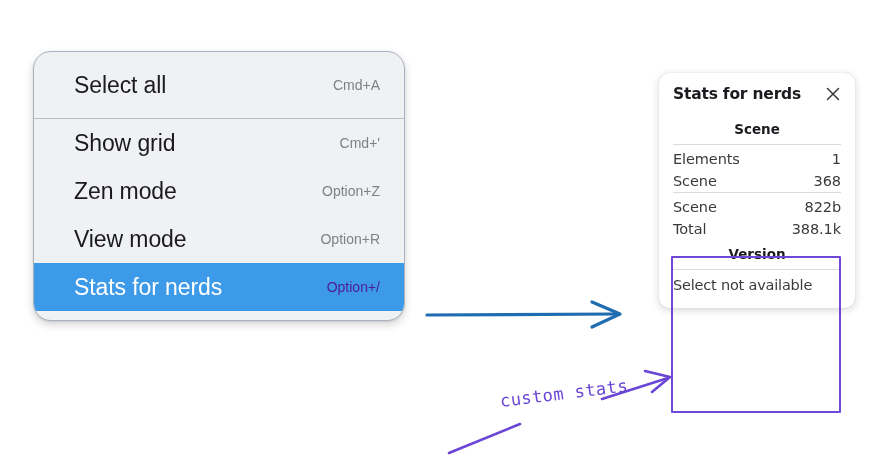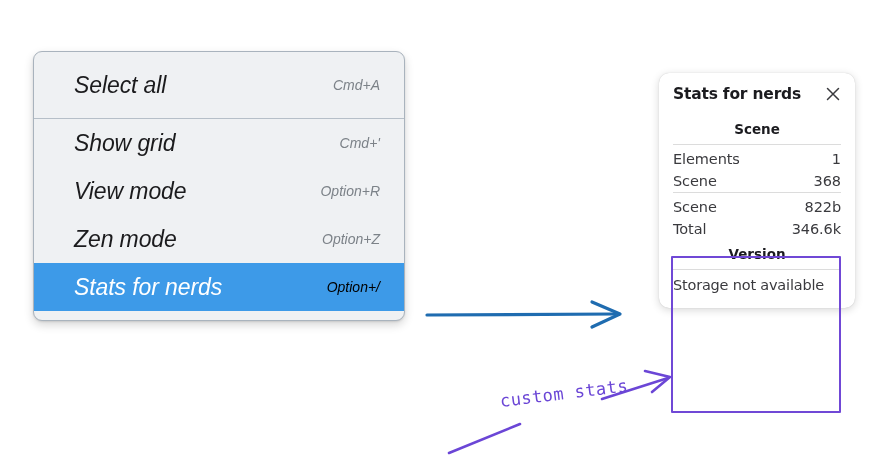--- a/index.html
+++ b/index.html
@@ -17,27 +17,26 @@
   }
 
   
   #context-menu {
     position: absolute;
     left: 33px;
     top: 51px;
     width: 372px;
     background: #eff1f3;
     border: 1px solid #a9b3bd;
-    border-radius: 9px;
+    border-radius: 18px;
     box-shadow: 0 4px 10px rgba(0,0,0,0.16), 0 1px 2px rgba(0,0,0,0.10);
     box-sizing: border-box;
     overflow: hidden;
     padding-top: 9px;
     padding-bottom: 9px;
-    font-style: italic;
   }
   .menu-group { }
   .menu-sep {
     height: 1px;
     background: #b6bfc8;
     margin: 9px 0 0 0;
   }
   .menu-item {
     display: flex;
     align-items: center;
@@ -54,21 +53,21 @@
   }
   .menu-item .shortcut {
     font-size: 14px;
     color: #7c8288;
     letter-spacing: 0px;
   }
   .menu-item.selected {
     background: #3d9ae8;
   }
   .menu-item.selected .label { color: #ffffff; }
-  .menu-item.selected .shortcut { color: #000000; }
+  .menu-item.selected .shortcut { color: #4c1d95; }
 
   
   #stats-panel {
     position: absolute;
     left: 659px;
     top: 73px;
     width: 196px;
     background: #ffffff;
     border-radius: 10px;
     box-shadow: 0 2px 9px rgba(0,0,0,0.16), 0 0 1px rgba(0,0,0,0.22);
@@ -172,26 +171,26 @@
   </div>
 
   <div class="menu-sep"></div>
 
   <div class="menu-group">
     <div class="menu-item">
       <span class="label">Show grid</span>
       <span class="shortcut">Cmd+'</span>
     </div>
     <div class="menu-item">
+      <span class="label">Zen mode</span>
+      <span class="shortcut">Option+Z</span>
+    </div>
+    <div class="menu-item">
       <span class="label">View mode</span>
       <span class="shortcut">Option+R</span>
-    </div>
-    <div class="menu-item">
-      <span class="label">Zen mode</span>
-      <span class="shortcut">Option+Z</span>
     </div>
     <div class="menu-item selected">
       <span class="label">Stats for nerds</span>
       <span class="shortcut">Option+/</span>
     </div>
   </div>
 
 </div>
 
 <div id="stats-panel">
@@ -216,26 +215,26 @@
     <span class="v">368</span>
   </div>
 
   <div class="rule"></div>
   <div class="stat-row">
     <span class="k">Scene</span>
     <span class="v">822b</span>
   </div>
   <div class="stat-row">
     <span class="k">Total</span>
-    <span class="v">346.6k</span>
+    <span class="v">388.1k</span>
   </div>
 
   <div class="section-head">Version</div>
   <div class="rule"></div>
-  <div class="version-line">Storage not available</div>
+  <div class="version-line">Select not available</div>
 
 </div>
 
 <div id="custom-stats-highlight"></div>
 
 <svg id="annotations" viewBox="0 0 873 461">
 
   <g>
     <path d="M427 315 L615 314" stroke="#1f6cb0" stroke-width="3.2" fill="none" stroke-linecap="round"></path>
     <path d="M592 302 L620 314 L592 327" stroke="#1f6cb0" stroke-width="3.2" fill="none" stroke-linecap="round" stroke-linejoin="round"></path>

